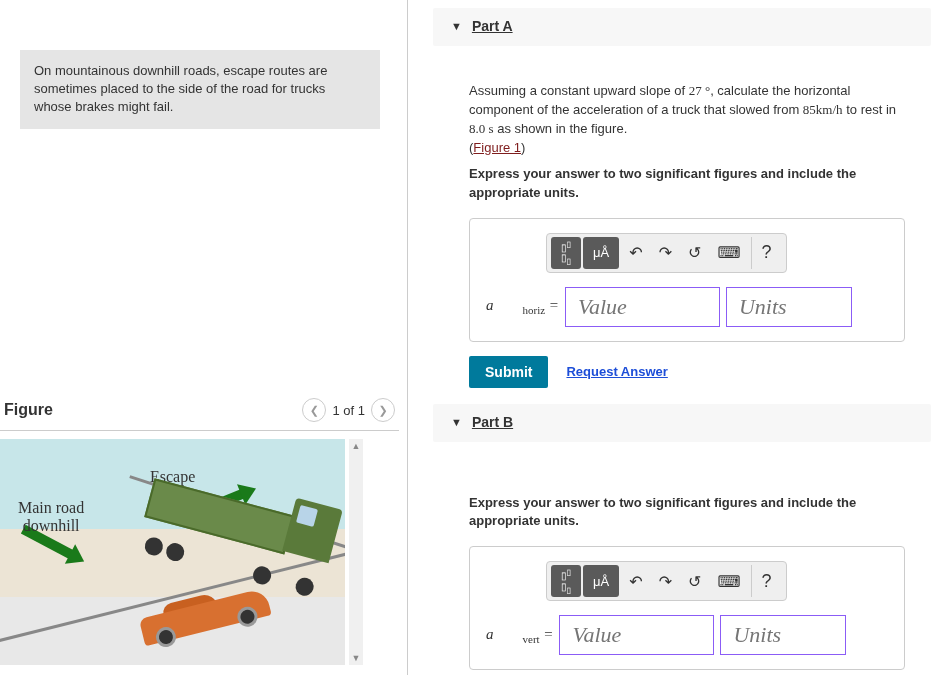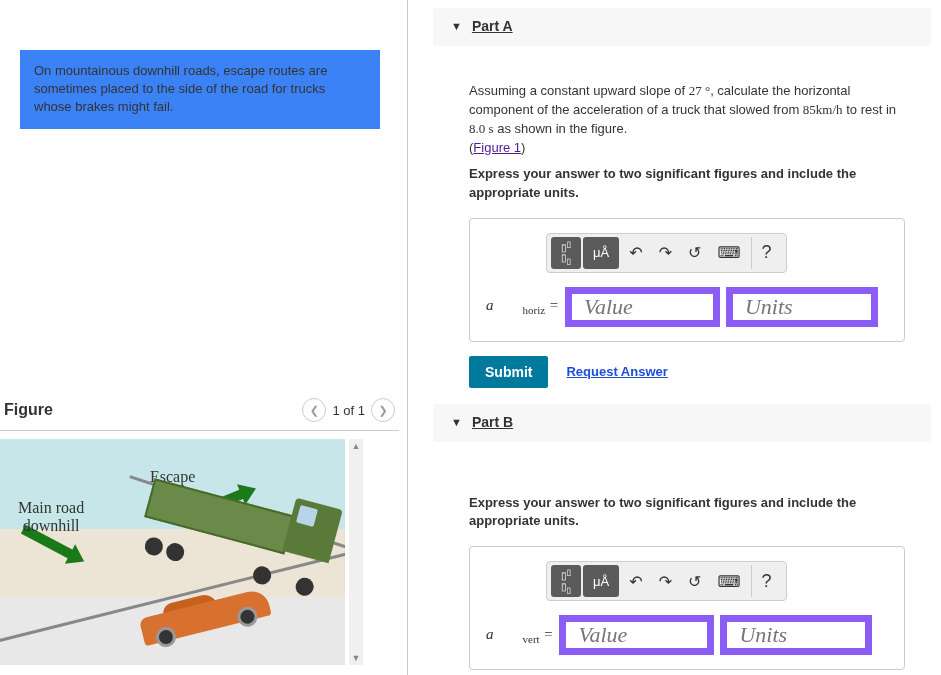--- a/index.html
+++ b/index.html
@@ -1,21 +1,21 @@
 <!DOCTYPE html>
 <html><head>
 <meta charset="utf-8">
 <style>
 * { box-sizing: border-box; margin: 0; padding: 0; }
 body { font-family: Arial, Helvetica, sans-serif; font-size: 13px; color: #333; background: #fff; }
 .container { display: flex; width: 941px; height: 675px; }
 .left-panel { width: 408px; padding: 10px 18px 10px 0; border-right: 1px solid #ccc; position: relative; }
 .right-panel { flex: 1; padding: 0 10px 0 25px; overflow: hidden; }
 
-.intro-box { background: #3b82f6; padding: 12px 14px; margin: 40px 0 0 20px; line-height: 1.4; width: 360px; }
+.intro-box { background: #e5e5e5; padding: 12px 14px; margin: 40px 0 0 20px; line-height: 1.4; width: 360px; }
 
 .figure-section { position: absolute; bottom: 10px; left: 0; right: 8px; }
 .figure-header { display: flex; align-items: center; justify-content: space-between; margin-bottom: 8px; padding: 0 4px; }
 .figure-title { font-size: 16px; font-weight: bold; }
 .figure-nav { display: flex; align-items: center; gap: 6px; }
 .nav-btn { width: 24px; height: 24px; border: 1px solid #ccc; border-radius: 50%; background: #fff; display: flex; align-items: center; justify-content: center; cursor: pointer; color: #999; font-size: 11px; }
 .nav-count { font-size: 13px; color: #333; }
 .figure-body { border-top: 1px solid #ccc; padding-top: 8px; display: flex; }
 .figure-img { width: 345px; height: 226px; background: linear-gradient(180deg,#c7e6e9 0%,#c7e6e9 40%,#ece4d5 40%,#ece4d5 70%,#e8e8e8 70%); position: relative; overflow: hidden; }
 .figure-scroll { width: 14px; margin-left: 4px; background: #f0f0f0; display: flex; flex-direction: column; justify-content: space-between; align-items: center; padding: 2px 0; }
@@ -35,37 +35,37 @@
 .arrow-green::after { content:''; position:absolute; right:-14px; top:-6px; border-left:16px solid #1a7a1a; border-top:11px solid transparent; border-bottom:11px solid transparent; }
 .road-line { position:absolute; width:400px; height:3px; background:#888; }
 
 .part-section { background: #f7f7f7; border-radius: 2px; margin: 8px 0 18px 0; padding-bottom: 2px; }
 .part-header { display: flex; align-items: center; gap: 10px; padding: 10px 18px 10px 18px; cursor: pointer; }
 .collapse-icon { font-size: 11px; color: #333; }
 .part-title { font-weight: bold; font-size: 14px; text-decoration: underline; }
 .part-body { padding: 18px 26px 4px 36px; background: #fff; }
 .part-body.tight { padding-top: 28px; }
 .prompt-text { line-height: 1.45; margin-bottom: 8px; }
-.fig-link { color: #4c1d95; text-decoration: underline; cursor: pointer; }
+.fig-link { color: #7f1d1d; text-decoration: underline; cursor: pointer; }
 .instruct { font-weight: bold; line-height: 1.4; margin: 6px 0 16px 0; }
 
 .answer-box { border: 1px solid #ccc; border-radius: 4px; padding: 14px 16px; background: #fff; margin-bottom: 14px; }
 .toolbar { display: inline-flex; align-items: center; background: #efefef; border: 1px solid #ccc; border-radius: 4px; padding: 3px 4px; margin-left: 60px; margin-bottom: 14px; }
 .tool-btn { display: flex; align-items: center; justify-content: center; height: 32px; padding: 0 8px; cursor: pointer; font-size: 16px; color: #333; }
 .tool-btn.dark { background: #5a5a5a; color: #fff; border-radius: 3px; margin-right: 2px; font-size: 13px; padding: 0 10px; }
 .tool-btn.dark .subsup { font-size:10px; line-height:1; }
 .tool-btn.sep { border-left: 1px solid #ccc; margin-left: 2px; }
 .tool-qs { font-size: 18px; padding: 0 10px; }
 
 .input-row { display: flex; align-items: center; gap: 6px; }
 .var-label { font-style: italic; font-family: 'Times New Roman', serif; font-size: 15px; min-width: 48px; text-align: right; }
 .var-label sub { font-size: 11px; font-style: normal; margin-left: 29px; }
-.input-field { border: 7px solid #8b5cf6; height: 40px; font-family: 'Times New Roman', serif; font-style: italic; font-size: 22px; color: #888; padding: 0 12px; outline: none; }
+.input-field { border: 1px solid #8b5cf6; height: 40px; font-family: 'Times New Roman', serif; font-style: italic; font-size: 22px; color: #888; padding: 0 12px; outline: none; }
 .val-field { width: 155px; }
-.unit-field { width: 152px; }
+.unit-field { width: 126px; }
 
 .action-row { display: flex; align-items: center; gap: 18px; margin: 4px 0 4px 0; }
 .submit-btn { background: #007a9c; color: #fff; border: none; padding: 8px 16px; font-size: 14px; font-weight: bold; cursor: pointer; border-radius: 2px; }
 .req-link { color: #1d4ed8; text-decoration: underline; font-weight: bold; font-size: 13px; cursor: pointer; }
 .math-val { font-family: 'Times New Roman', serif; }
 </style>
 </head>
 <body>
 
 <div class="container">

